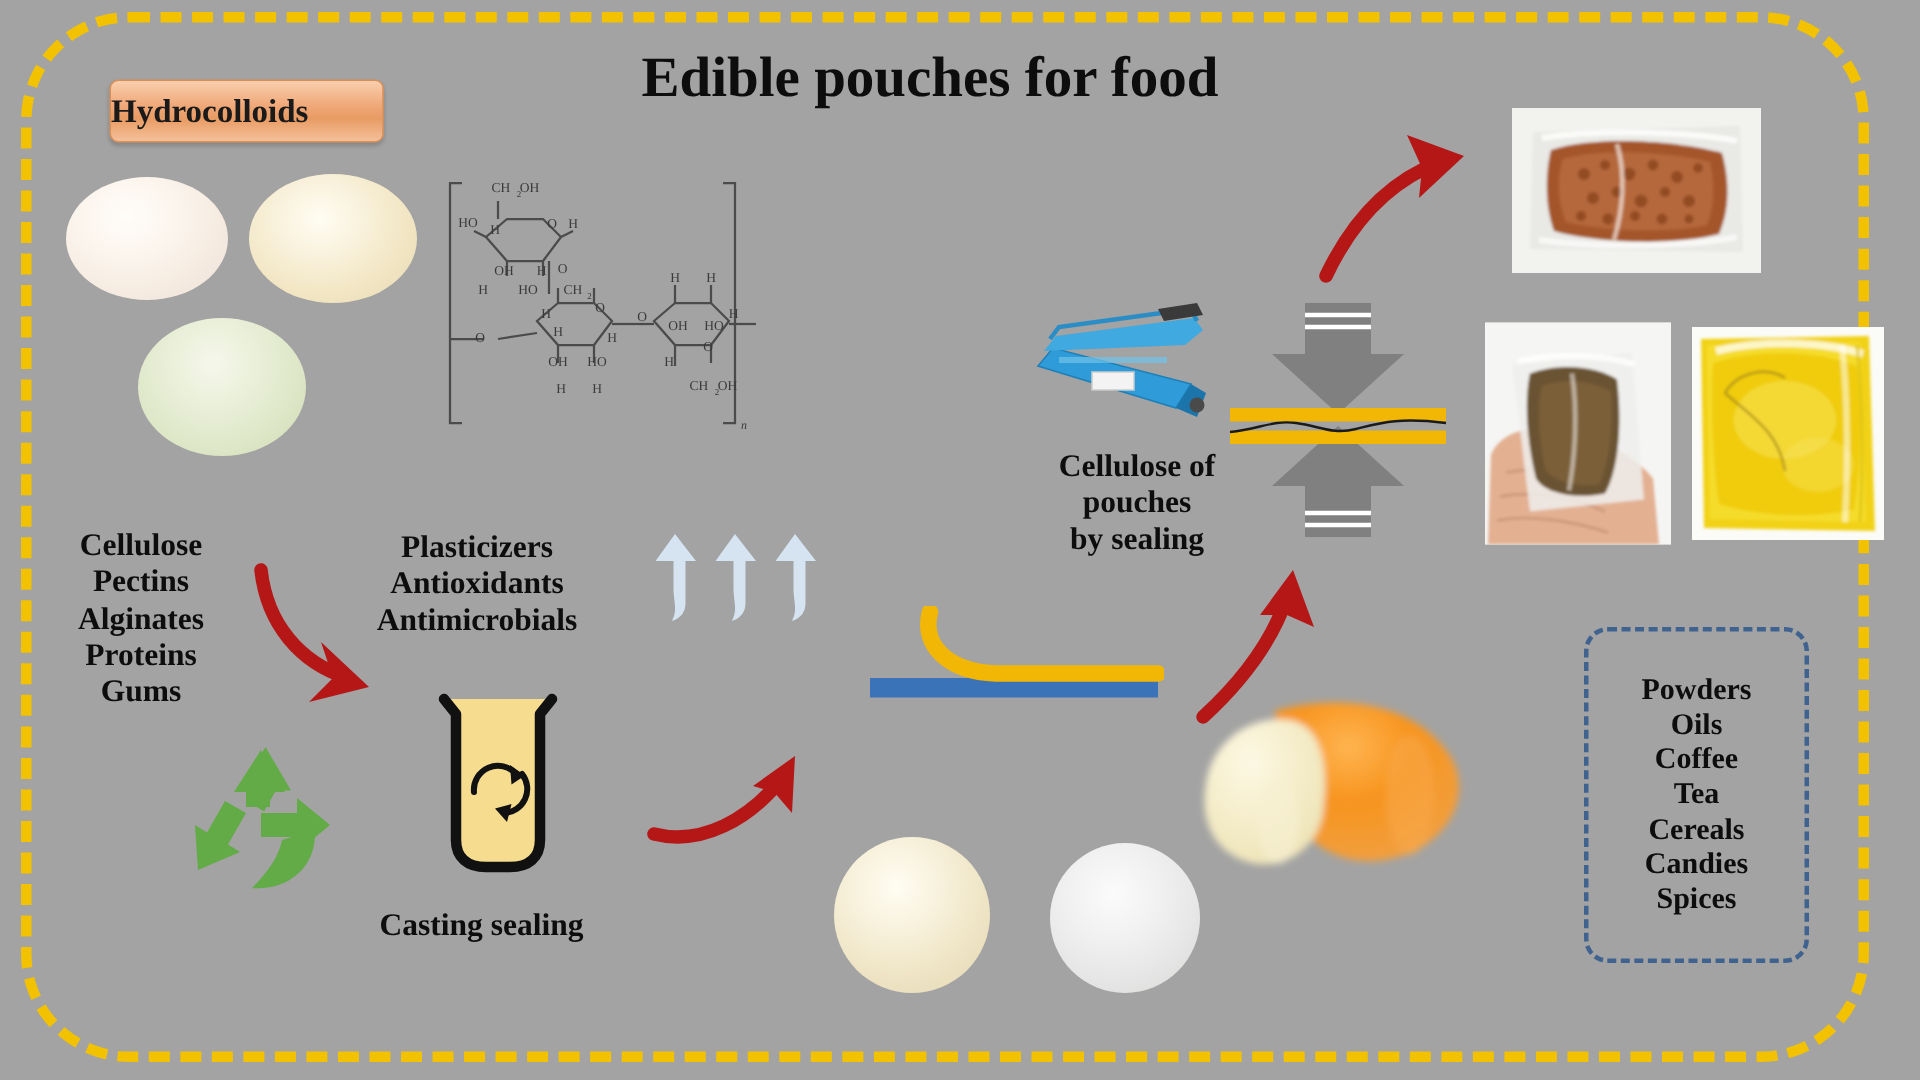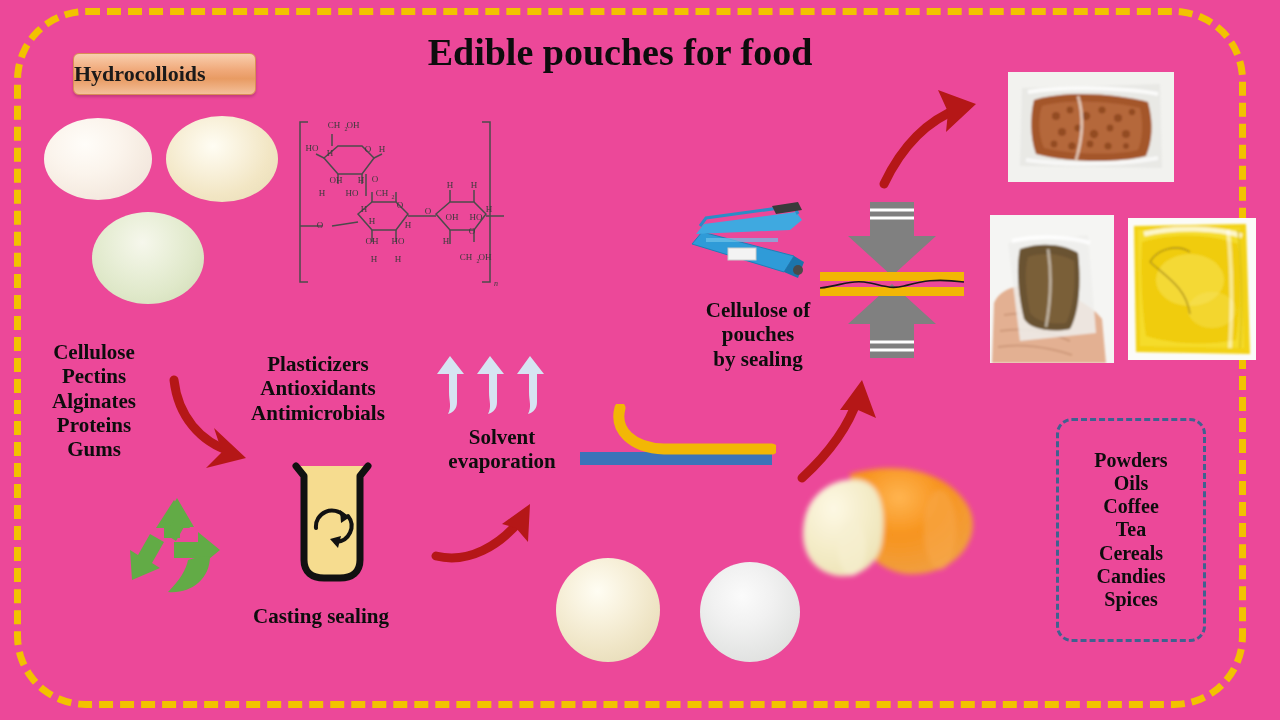--- a/index.html
+++ b/index.html
@@ -1,17 +1,17 @@
 <!DOCTYPE html>
 <html><head>
 <meta charset="utf-8">
 <style>
   html,body{margin:0;padding:0;background:#ffffff;}
   body{width:1280px;height:720px;overflow:hidden;font-family:"Liberation Serif",serif;}
-  #stage{position:relative;width:1280px;height:720px;background:#ec4899;}
+  #stage{position:relative;width:1280px;height:720px;background:#a3a3a3;}
 
   .dashed-frame{
     position:absolute;left:14px;top:8px;width:1232px;height:700px;
     border:7px dashed #f2c200;border-radius:72px;box-sizing:border-box;
   }
 
   .txt{position:absolute;color:#0d0d0d;font-weight:bold;font-family:"Liberation Serif",serif;
        text-align:center;line-height:1.16;white-space:pre-line;}
 
   
@@ -33,21 +33,21 @@
     background:radial-gradient(ellipse at 38% 32%,#fffdf9 0%,#fbf4ec 38%,#f6ece2 62%,#f2e6dd 80%,rgba(246,238,230,0) 97%);}
   #powder-2{left:166px;top:116px;width:112px;height:86px;
     background:radial-gradient(ellipse at 42% 35%,#fffdf3 0%,#f8f0d9 35%,#f2e6c4 62%,#ece0bb 82%,rgba(240,232,205,0) 97%);}
   #powder-3{left:92px;top:212px;width:112px;height:92px;
     background:radial-gradient(ellipse at 45% 33%,#f6f7ec 0%,#e9efd8 35%,#dfe8c9 62%,#d6e0bd 82%,rgba(224,233,203,0) 97%);}
 
   
   #chem-structure{position:absolute;left:286px;top:104px;width:228px;height:196px;}
 
   
-  #hydrocolloid-list{left:20px;top:340px;width:148px;font-size:21px;}
+  #hydrocolloid-list{left:20px;top:351px;width:148px;font-size:21px;}
   #additive-list{left:224px;top:320px;width:188px;font-size:21px;margin-top:32px;}
   #casting-label{left:212px;top:604px;width:218px;font-size:21px;}
   #solvent-label{left:432px;top:425px;width:140px;font-size:21px;}
   #peeling-label{left:578px;top:478px;width:188px;font-size:21px;}
   #sealing-label{left:670px;top:298px;width:176px;font-size:21px;}
   #applications-label{left:1008px;top:40px;width:176px;font-size:20px;}
 
   
   #recycle-icon{position:absolute;left:124px;top:494px;width:106px;height:104px;}
 
@@ -223,22 +223,20 @@
   <div class="txt" id="casting-label">Casting sealing</div>
 
   <svg id="evap-arrows" viewBox="0 0 128 62">
     <g fill="#d6e4f2">
       <path d="M18 4 L32 22 L25 22 L25 50 C25 56 22 60 16 62 C20 54 17 50 17 40 L17 22 L5 22 Z"></path>
       <path d="M58 4 L72 22 L65 22 L65 50 C65 56 62 60 56 62 C60 54 57 50 57 40 L57 22 L45 22 Z"></path>
       <path d="M98 4 L112 22 L105 22 L105 50 C105 56 102 60 96 62 C100 54 97 50 97 40 L97 22 L85 22 Z"></path>
     </g>
   </svg>
 
-  <div class="txt" id="solvent-label">Solvent
-evaporation</div>
 
   <svg class="red-arrow" id="arrow-red-2" viewBox="0 0 124 78">
     <path d="M6 66 C38 74 70 56 92 28" fill="none" stroke="#b51717" stroke-width="9" stroke-linecap="round"></path>
     <path d="M72 34 L100 14 L98 52 L86 38 Z" fill="#b51717"></path>
   </svg>
 
   <svg id="peel-diagram" viewBox="0 0 198 66">
     <rect x="2" y="48" width="192" height="13" fill="#3b73b9"></rect>
     <path d="M42 4 C36 26 54 44 86 45 L194 45" fill="none" stroke="#f2b705" stroke-width="11" stroke-linecap="round"></path>
   </svg>

